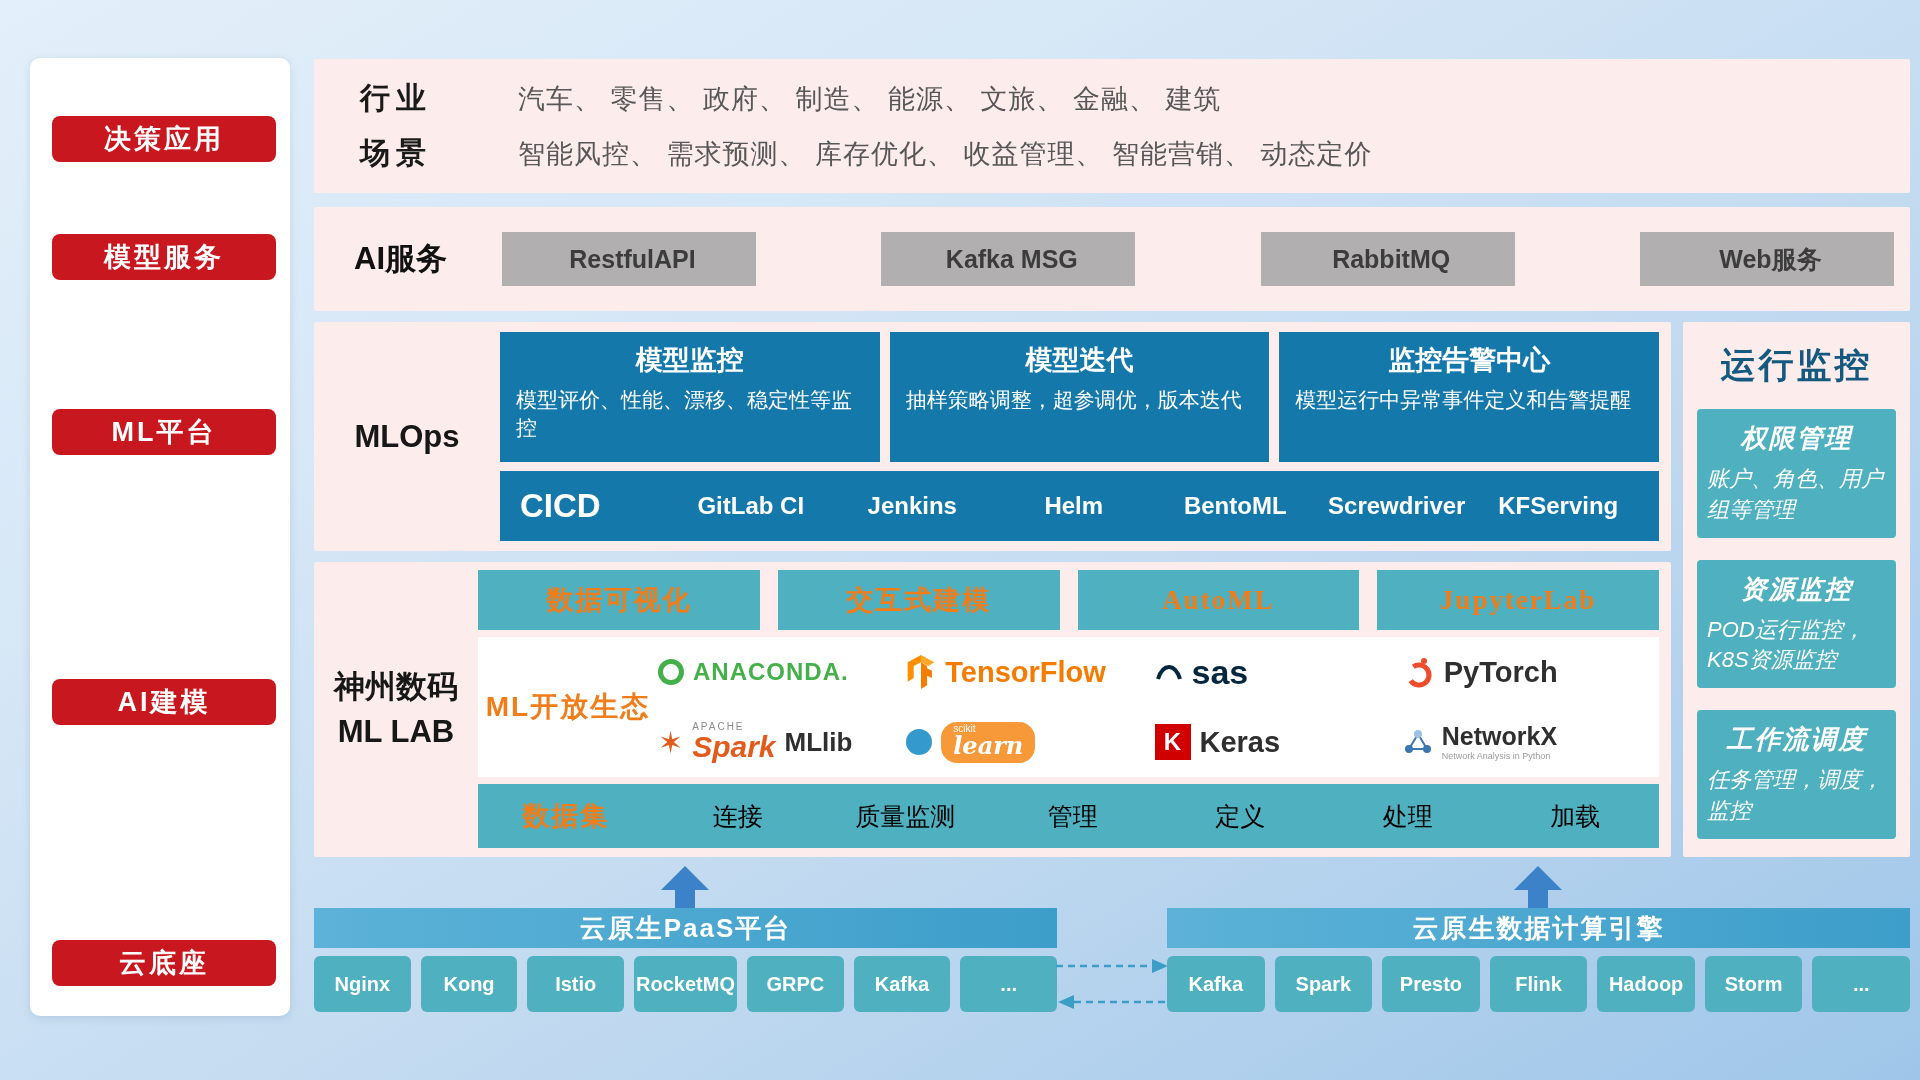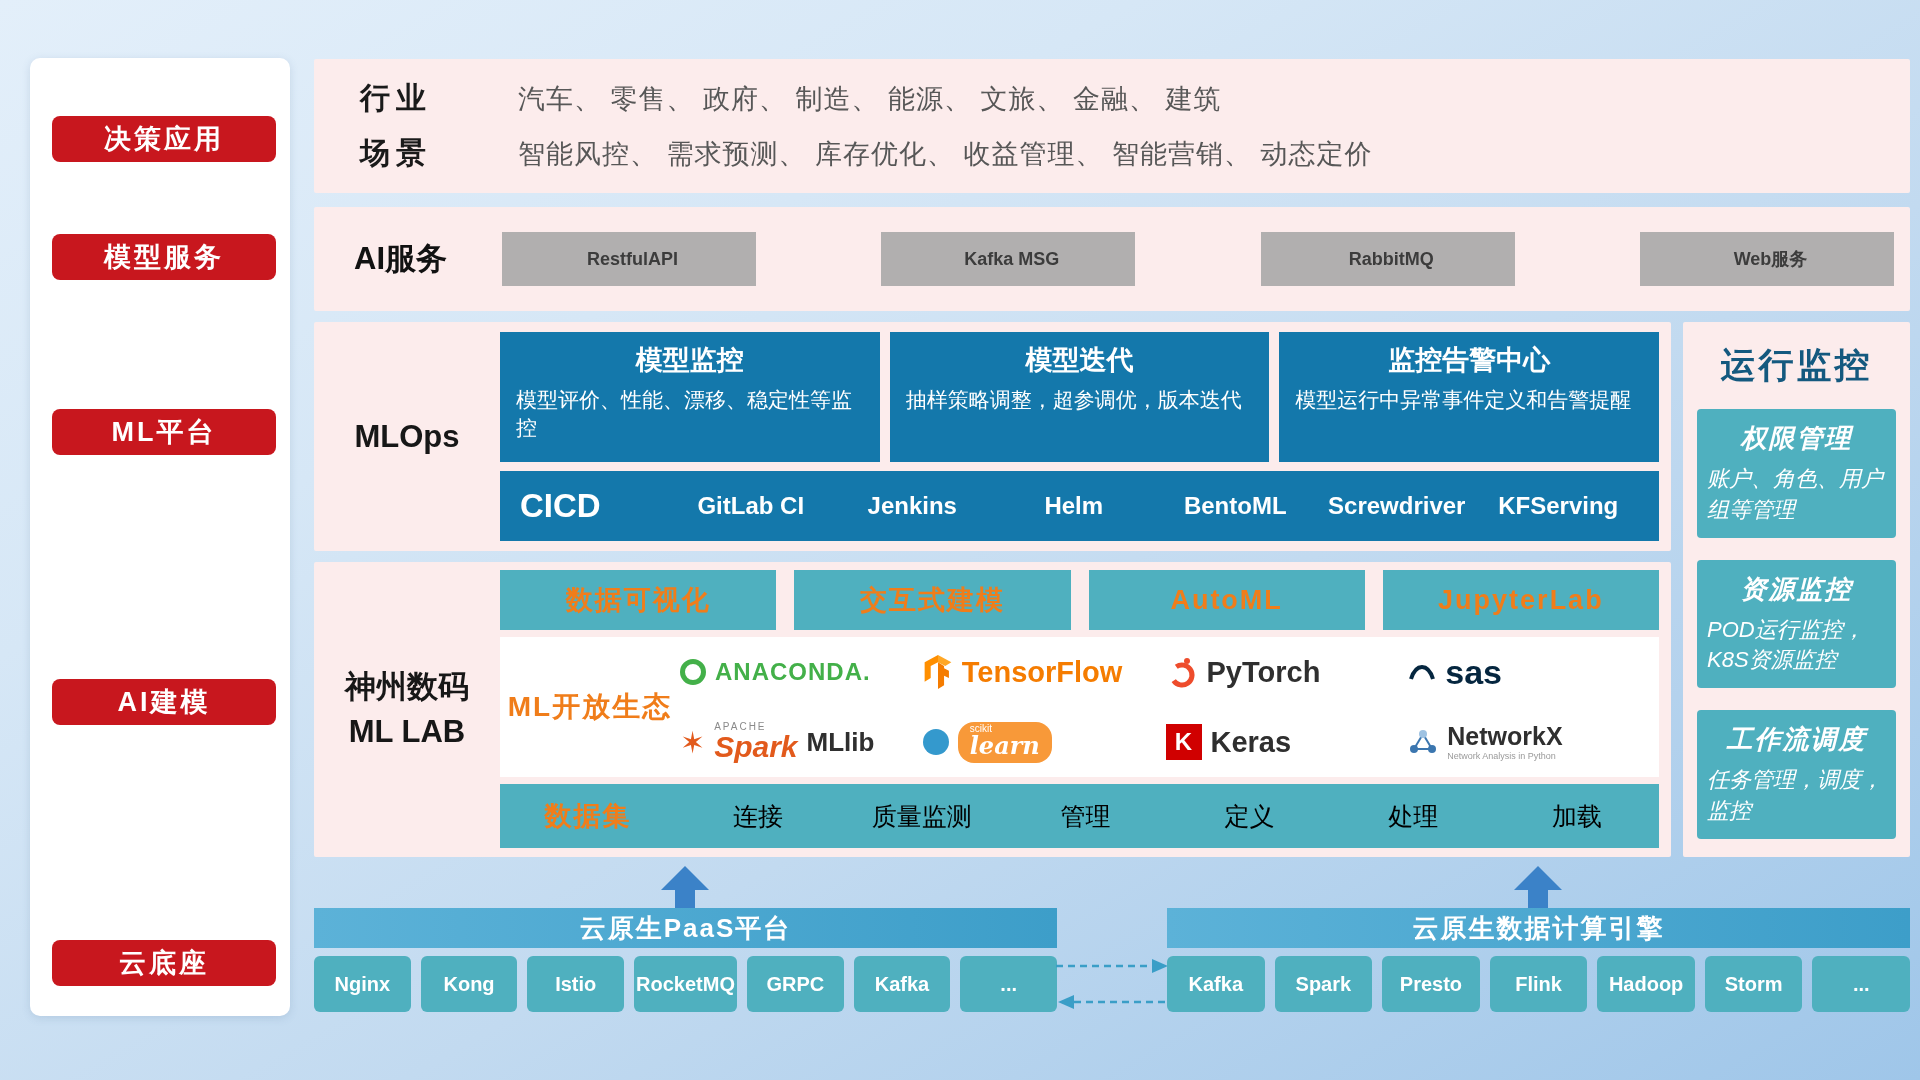--- a/index.html
+++ b/index.html
@@ -26,40 +26,40 @@
   
   .band1 { left:314px; top:59px; width:1596px; height:134px; padding:12px 0 12px 46px; display:flex; flex-direction:column; justify-content:space-around; }
   .b1line { display:flex; align-items:center; }
   .b1label { width:130px; font-size:30px; font-weight:bold; color:#1a1a1a; letter-spacing:6px; }
   .b1text { margin-left:28px; font-size:27px; color:#575757; letter-spacing:1px; }
 
   
   .band2 { left:314px; top:207px; width:1596px; height:104px; display:flex; align-items:center; }
   .b2label { width:188px; padding-left:40px; font-size:31px; font-weight:bold; color:#111; }
   .b2btns { flex:1; display:flex; justify-content:space-between; padding-right:16px; }
-  .gray-btn { width:254px; height:54px; background:#b1afaf; color:#3c3c3c; font-size:18px; font-weight:bold; display:flex; align-items:center; justify-content:center;padding-left:7px; }
+  .gray-btn { width:254px; height:54px; background:#b1afaf; color:#3c3c3c; font-size:25px; font-weight:bold; display:flex; align-items:center; justify-content:center;padding-left:7px; }
 
   
   .mlops { left:314px; top:322px; width:1357px; height:229px; display:flex; }
   .side-label { width:186px; display:flex; align-items:center; justify-content:center; font-size:31px; font-weight:bold; color:#171717; }
   .mlops-content { flex:1; padding:10px 12px 10px 0; }
   .mlops-cards { display:flex; gap:10px; height:130px; }
   .blue-card { flex:1; background:#1478ab; color:#fff; padding:10px 16px; }
   .blue-card .bc-title { text-align:center; font-size:27px; font-weight:bold; margin-bottom:8px; }
   .blue-card .bc-desc { font-size:21px; line-height:1.35; }
   .cicd { margin-top:9px; height:70px; background:#1478ab; color:#fff; display:flex; align-items:center; padding:0 20px; }
   .cicd-label { width:150px; font-size:33px; font-weight:bold; }
   .cicd-item { flex:1; text-align:center; font-size:24px; font-weight:bold; }
 
   
   .mllab { left:314px; top:562px; width:1357px; height:295px; display:flex; }
-  .lab-label { width:186px; display:flex; flex-direction:column; align-items:center; justify-content:center; font-size:31px; font-weight:bold; color:#171717; line-height:1.45; }
+  .lab-label { width:164px; display:flex; flex-direction:column; align-items:center; justify-content:center; font-size:31px; font-weight:bold; color:#171717; line-height:1.45; }
   .lab-content { flex:1; padding:8px 12px 8px 0; }
   .tools-row { display:flex; gap:18px; height:60px; }
-  .teal-box { flex:1; background:#4fb0bf; display:flex; align-items:center; justify-content:center; }
+  .teal-box { flex:1; background:#4fb0bf; display:flex; align-items:center; justify-content:center;font-family:Liberation Serif, serif; }
   .tool-label { color:#f07d1a; font-size:27px; font-weight:bold; letter-spacing:2px; }
   .eco { margin-top:7px; height:140px; background:#fff; display:flex; align-items:center; }
   .eco-label { width:180px; text-align:center; color:#f07d1a; font-size:28px; font-weight:bold; letter-spacing:2px; }
   .eco-grid { flex:1; display:grid; grid-template-columns:repeat(4,1fr); grid-template-rows:1fr 1fr; align-items:center; padding-right:8px; height:100%; }
   .logo { display:flex; align-items:center; gap:9px; }
   .lg-text { font-size:29px; font-weight:bold; color:#2f2f2f; }
   .anaconda-text { color:#43b049; font-size:24px; letter-spacing:1px; }
   .tf-text { color:#f57c00; }
   .ring { width:26px; height:26px; border:5px solid #43b049; border-radius:50%; }
   .spark-stack { display:flex; flex-direction:column; line-height:1; }
@@ -188,32 +188,32 @@
           <div class="logo">
             <svg width="30" height="34" viewBox="0 0 24 28">
               <path fill="#ff8f00" d="M12 0 1 6v16l5-3V9l6-3z"></path>
               <path fill="#ffa726" d="M12 0l11 6-5 3-6-3z"></path>
               <path fill="#f57c00" d="M12 6v22l5-3v-8l4 2v-6l-4-2V9z"></path>
             </svg>
             <span class="lg-text tf-text">TensorFlow</span>
           </div>
 
           <div class="logo">
+            <svg width="28" height="26" viewBox="0 0 28 26">
+              <path d="M3 20 C8 4, 20 4, 25 20" fill="none" stroke="#05263f" stroke-width="4"></path>
+            </svg>
+            <span class="lg-text" style="color:#05263f;font-size:34px;">sas</span>
+          </div>
+
+          <div class="logo">
             <svg width="32" height="36" viewBox="0 0 32 36">
               <circle cx="16" cy="21" r="10" fill="none" stroke="#ee4c2c" stroke-width="5" stroke-dasharray="47 16" transform="rotate(-125 16 21)"></circle>
               <circle cx="21" cy="7" r="3" fill="#ee4c2c"></circle>
             </svg>
             <span class="lg-text">PyTorch</span>
-          </div>
-
-          <div class="logo">
-            <svg width="28" height="26" viewBox="0 0 28 26">
-              <path d="M3 20 C8 4, 20 4, 25 20" fill="none" stroke="#05263f" stroke-width="4"></path>
-            </svg>
-            <span class="lg-text" style="color:#05263f;font-size:34px;">sas</span>
           </div>
 
           <div class="logo">
             <span class="spark-star">✶</span>
             <span class="spark-stack">
               <span class="spark-top">APACHE</span>
               <span class="spark-main">Spark</span>
             </span>
             <span class="lg-text" style="font-size:26px;">MLlib</span>
           </div>

